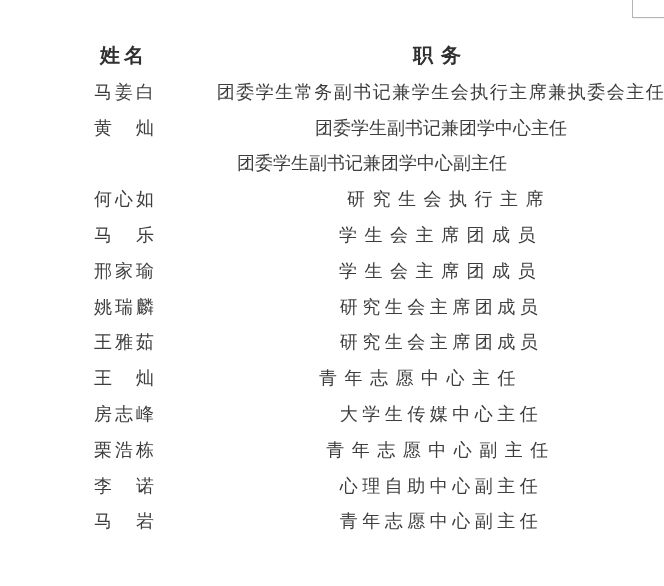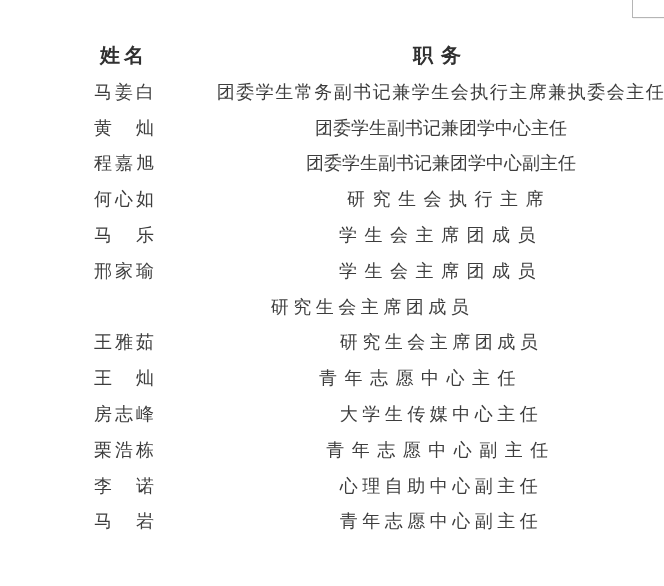--- a/index.html
+++ b/index.html
@@ -88,40 +88,40 @@
         <span class="name-cell">马姜白</span>
         <span class="pos-cell" style="letter-spacing: 1.5px;">团委学生常务副书记兼学生会执行主席兼执委会主任</span>
       </div>
 
       <div class="row">
         <span class="name-cell">黄灿</span>
         <span class="pos-cell" style="letter-spacing: 0px;">团委学生副书记兼团学中心主任</span>
       </div>
 
       <div class="row">
-        <span class="name-cell">程嘉旭</span>
         <span class="pos-cell" style="letter-spacing: 0px;">团委学生副书记兼团学中心副主任</span>
       </div>
 
       <div class="row">
         <span class="name-cell">何心如</span>
         <span class="pos-cell" style="letter-spacing: 7.5px; margin-left: 16px;">研究生会执行主席</span>
       </div>
 
       <div class="row">
         <span class="name-cell">马乐</span>
         <span class="pos-cell" style="letter-spacing: 7.5px;">学生会主席团成员</span>
       </div>
 
       <div class="row">
         <span class="name-cell">邢家瑜</span>
         <span class="pos-cell" style="letter-spacing: 7.5px;">学生会主席团成员</span>
       </div>
 
       <div class="row">
+        <span class="name-cell">姚瑞麟</span>
         <span class="pos-cell" style="letter-spacing: 4.5px;">研究生会主席团成员</span>
       </div>
 
       <div class="row">
         <span class="name-cell">王雅茹</span>
         <span class="pos-cell" style="letter-spacing: 4.5px;">研究生会主席团成员</span>
       </div>
 
       <div class="row">
         <span class="name-cell">王灿</span>

